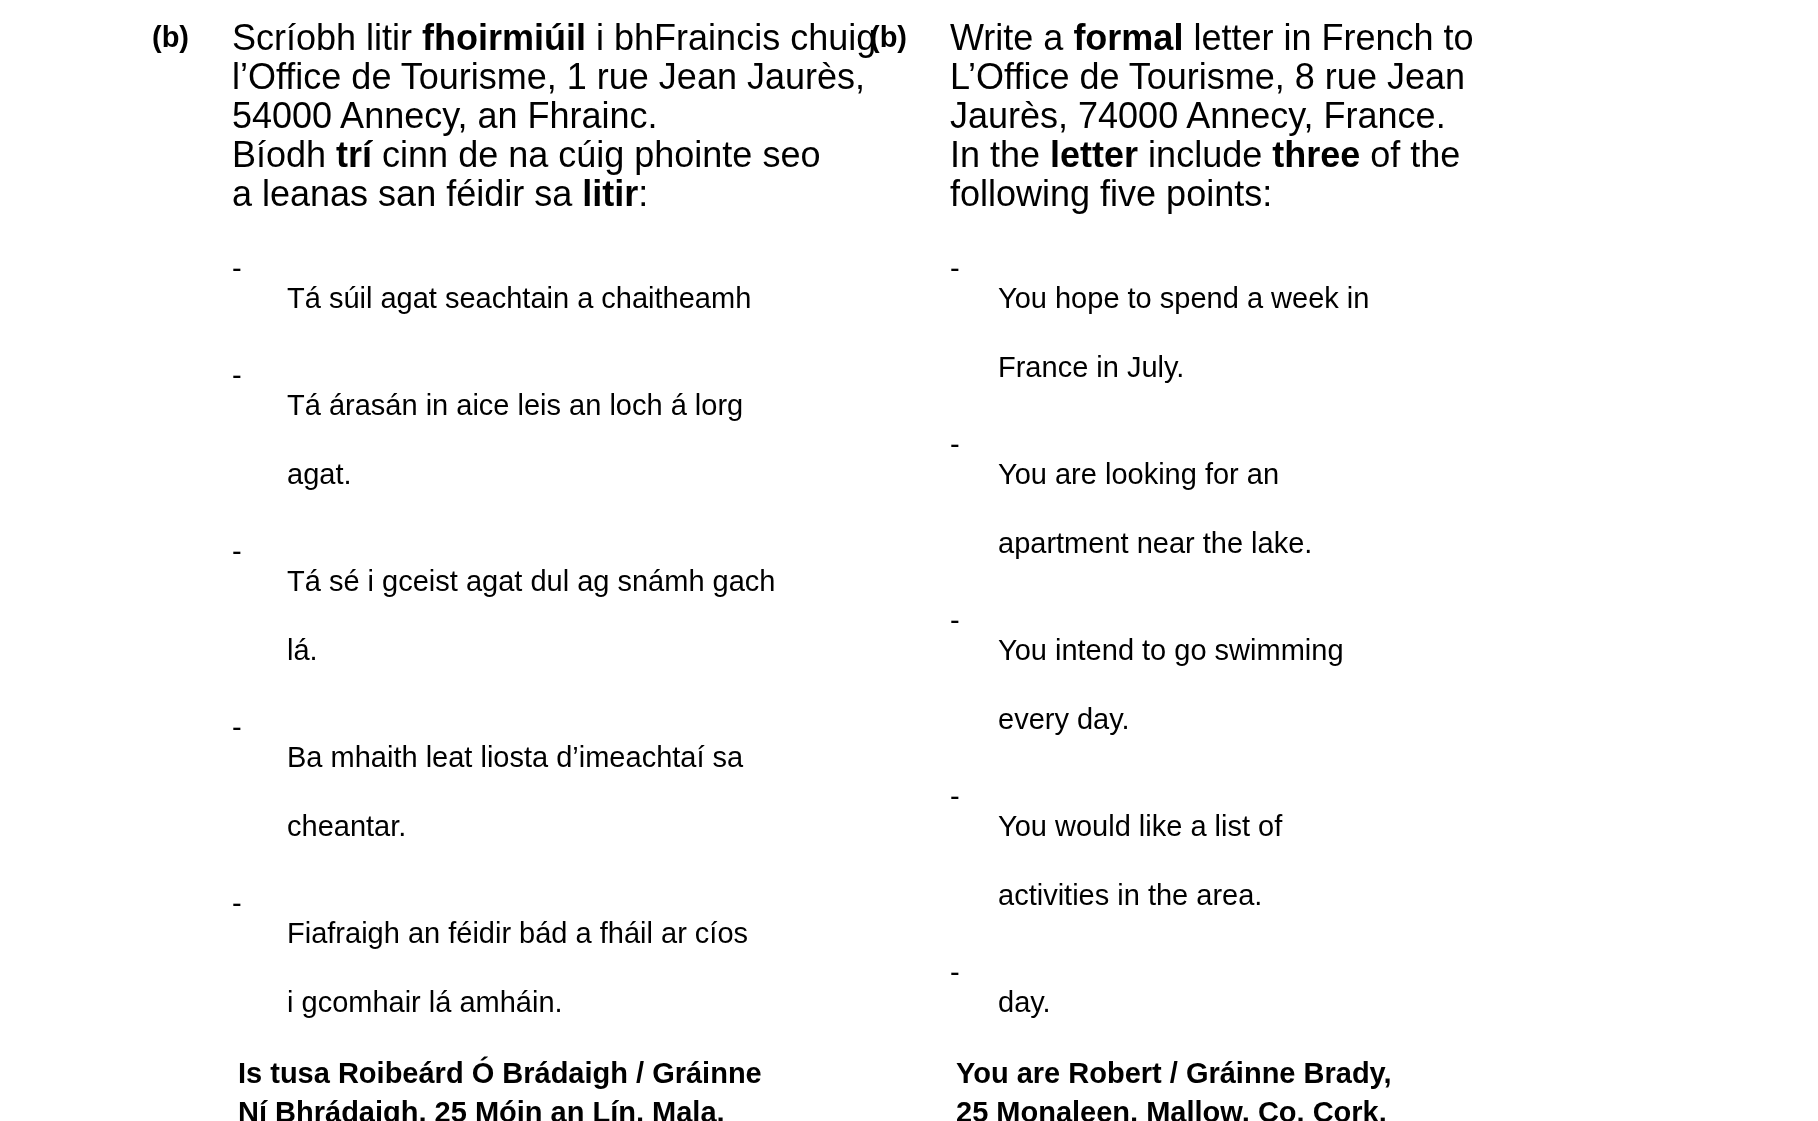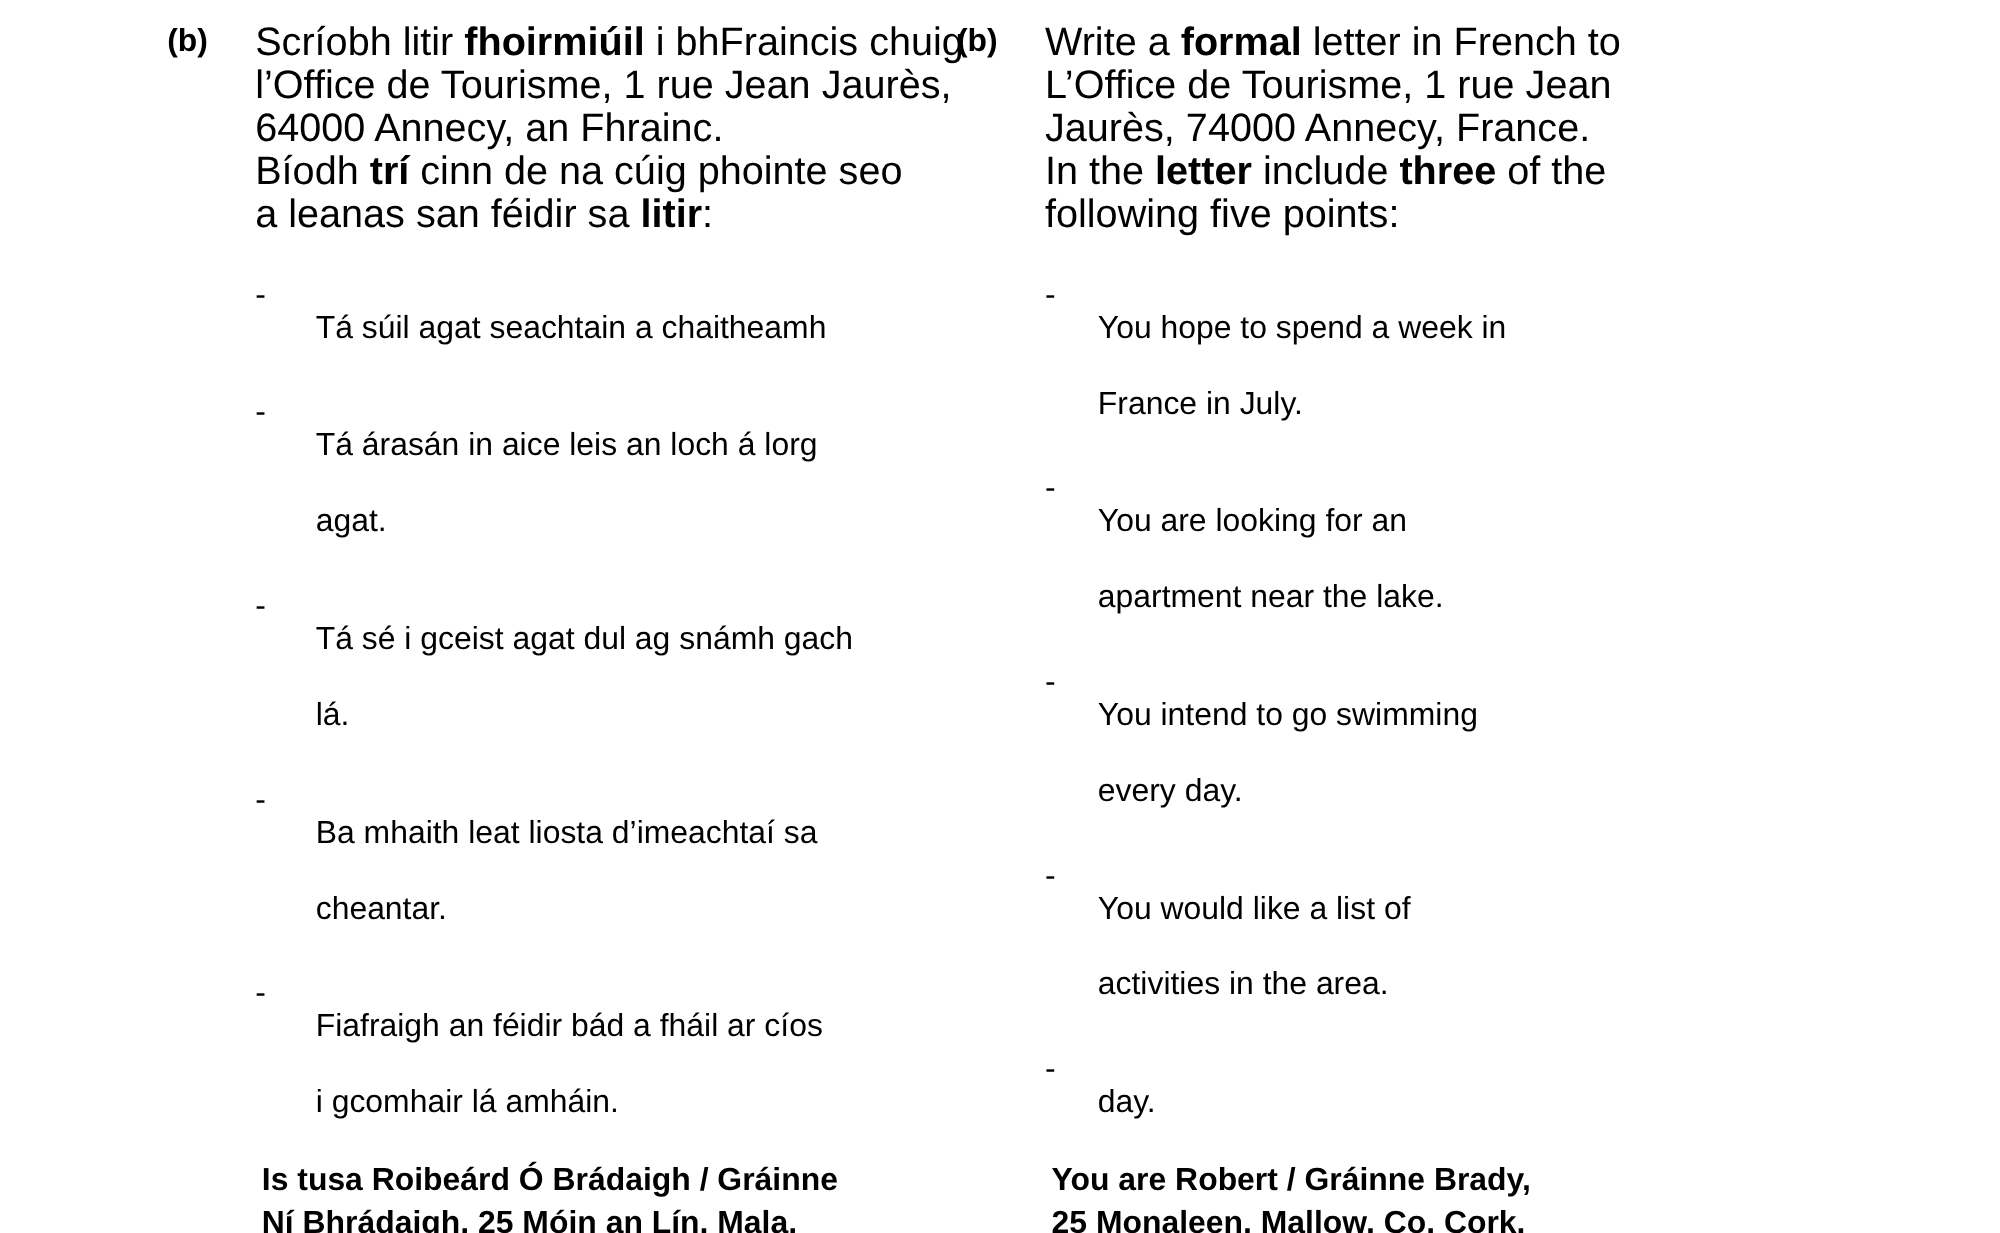--- a/index.html
+++ b/index.html
@@ -112,21 +112,21 @@
 
 <div class="page">
   <div class="columns">
 
     <div class="column column-irish">
       <div class="part-label">(b)</div>
       <div class="body-col">
         <div class="intro">
             <div class="line"><span>Scríobh litir </span><span class="b">fhoirmiúil</span><span> i bhFraincis chuig</span></div>
             <div class="line"><span>l’Office de Tourisme, 1 rue Jean Jaurès,</span></div>
-            <div class="line"><span>64000 Annecy, an Fhrainc.</span></div>
+            <div class="line"><span>54000 Annecy, an Fhrainc.</span></div>
             <div class="line"><span>Bíodh </span><span class="b">trí</span><span> cinn de na cúig phointe seo</span></div>
             <div class="line"><span>a leanas san féidir sa </span><span class="b">litir</span><span>:</span></div>
           </div>
         <ul class="bullets">
             <li class="bullet">
               <span class="bullet-dash">-</span>
               <span class="bullet-text">
                 <div class="line">Tá súil agat seachtain a chaitheamh</div>
               </span>
             </li>
@@ -165,21 +165,21 @@
             <div class="line">Co. Chorcaí.</div>
           </div>
       </div>
     </div>
 
     <div class="column column-english">
       <div class="part-label">(b)</div>
       <div class="body-col">
         <div class="intro">
             <div class="line"><span>Write a </span><span class="b">formal</span><span> letter in French to</span></div>
-            <div class="line"><span>L’Office de Tourisme, 1 rue Jean</span></div>
+            <div class="line"><span>L’Office de Tourisme, 8 rue Jean</span></div>
             <div class="line"><span>Jaurès, 74000 Annecy, France.</span></div>
             <div class="line"><span>In the </span><span class="b">letter</span><span> include </span><span class="b">three</span><span> of the</span></div>
             <div class="line"><span>following five points:</span></div>
           </div>
         <ul class="bullets english-bullets">
             <li class="bullet">
               <span class="bullet-dash">-</span>
               <span class="bullet-text">
                 <div class="line">You hope to spend a week in</div>
                 <div class="line">France in July.</div>

